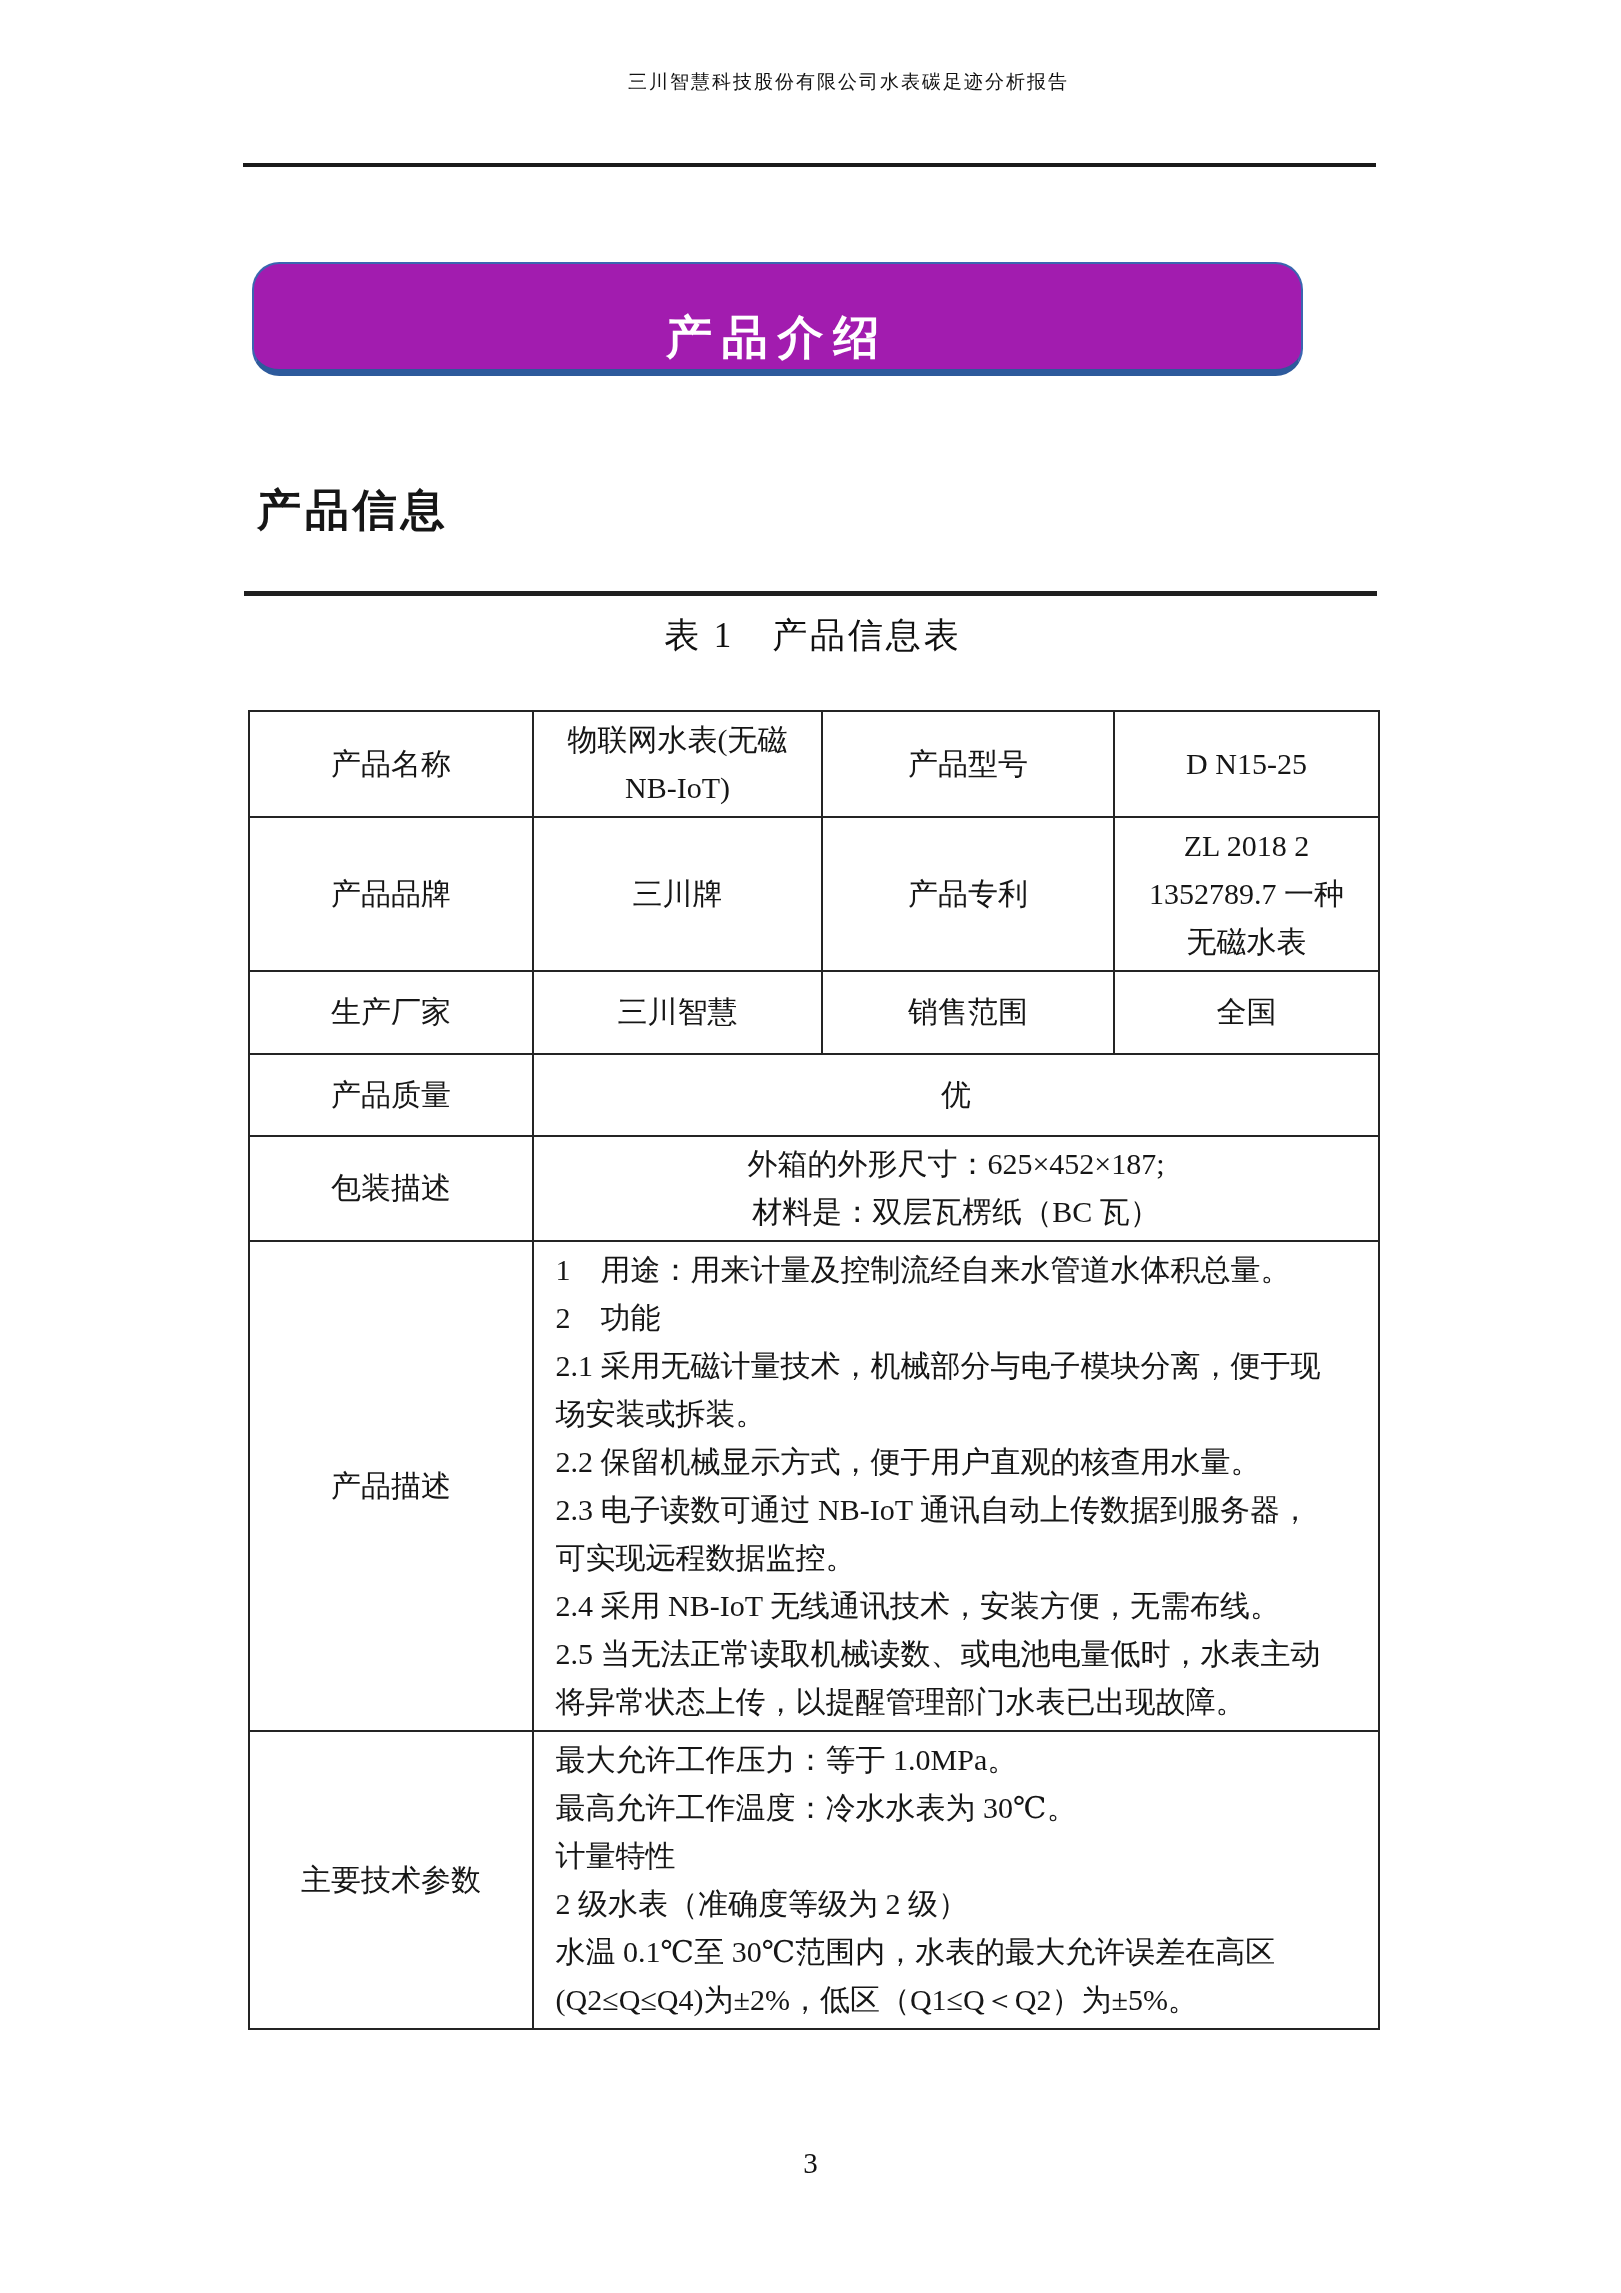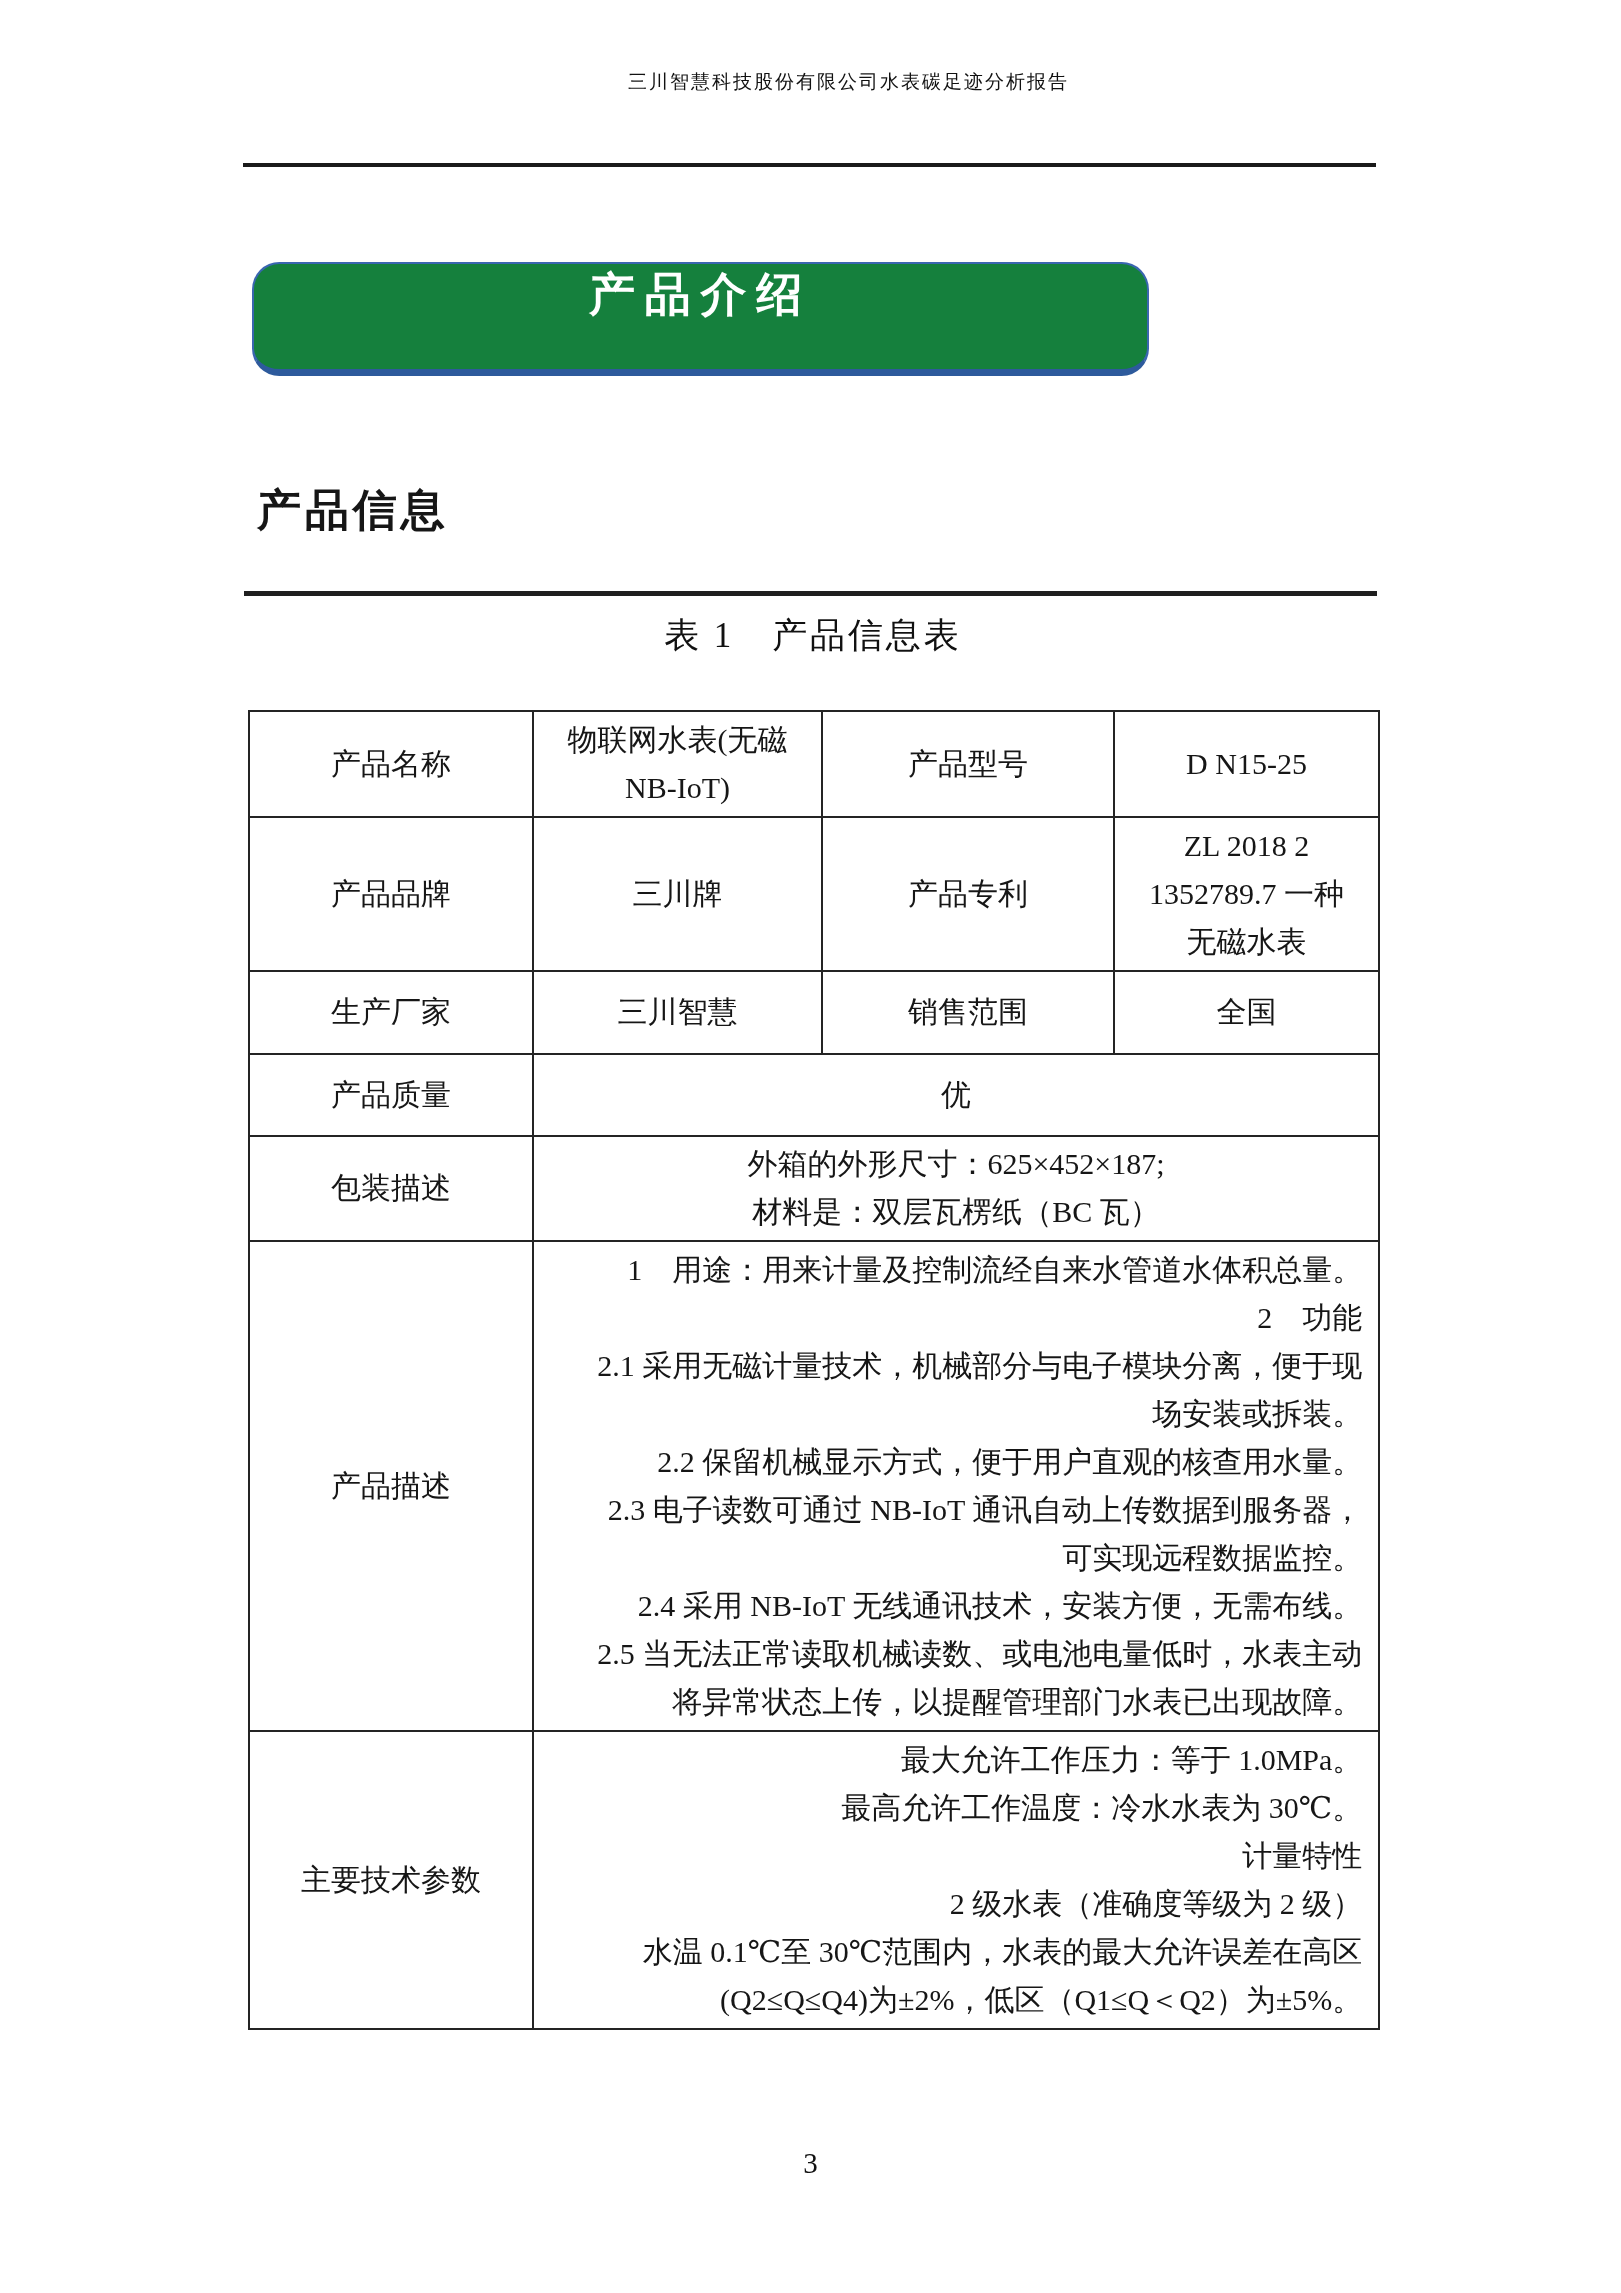--- a/index.html
+++ b/index.html
@@ -11,27 +11,27 @@
   }
   .header-title{
     position:absolute;top:69px;left:0;width:1621px;
     text-align:center;font-size:19px;letter-spacing:2px;color:#111;margin-left:38px;
   }
   .header-rule{
     position:absolute;top:163px;left:243px;width:1133px;height:3.9px;
     background:#1a1a1a;
   }
   .banner{
-    position:absolute;top:262px;left:252px;width:897px;height:114px;
-    background:#15803d;
+    position:absolute;top:262px;left:252px;width:1051px;height:114px;
+    background:#a21caf;
     border:2.9px solid #3a66b0;
     border-bottom:7.8px solid #2d5a9c;
     border-radius:27.4px;
     box-sizing:border-box;
-    display:flex;align-items:flex-start;justify-content:center;
+    display:flex;align-items:flex-end;justify-content:center;
   }
   .banner-title{
     font-family:"Liberation Sans","DejaVu Sans",sans-serif;
     font-size:46px;font-weight:bold;color:#ffffff;letter-spacing:9.8px;
   }
   .section-heading{
     position:absolute;top:481px;left:257px;
     font-family:"Liberation Sans","DejaVu Sans",sans-serif;
     font-size:44px;font-weight:bold;letter-spacing:3.9px;color:#161616;
   }
@@ -48,21 +48,21 @@
     border-collapse:collapse;table-layout:fixed;margin-top:16px;
   }
   table.product td{
     border:2.9px solid #242424;
     font-size:30px;line-height:48px;
     text-align:center;vertical-align:middle;
     padding:3.9px 9.8px;box-sizing:border-box;
     color:#161616;
   }
   table.product td.left{
-    text-align:right;padding-left:21.6px;padding-right:15.7px;
+    text-align:left;padding-left:21.6px;padding-right:15.7px;
   }
   .pagenum{
     position:absolute;top:2147px;left:0;width:1621px;
     text-align:center;font-size:29px;color:#111;
   }
 </style>
 </head>
 <body>
 
 <div class="header-title">三川智慧科技股份有限公司水表碳足迹分析报告</div>

